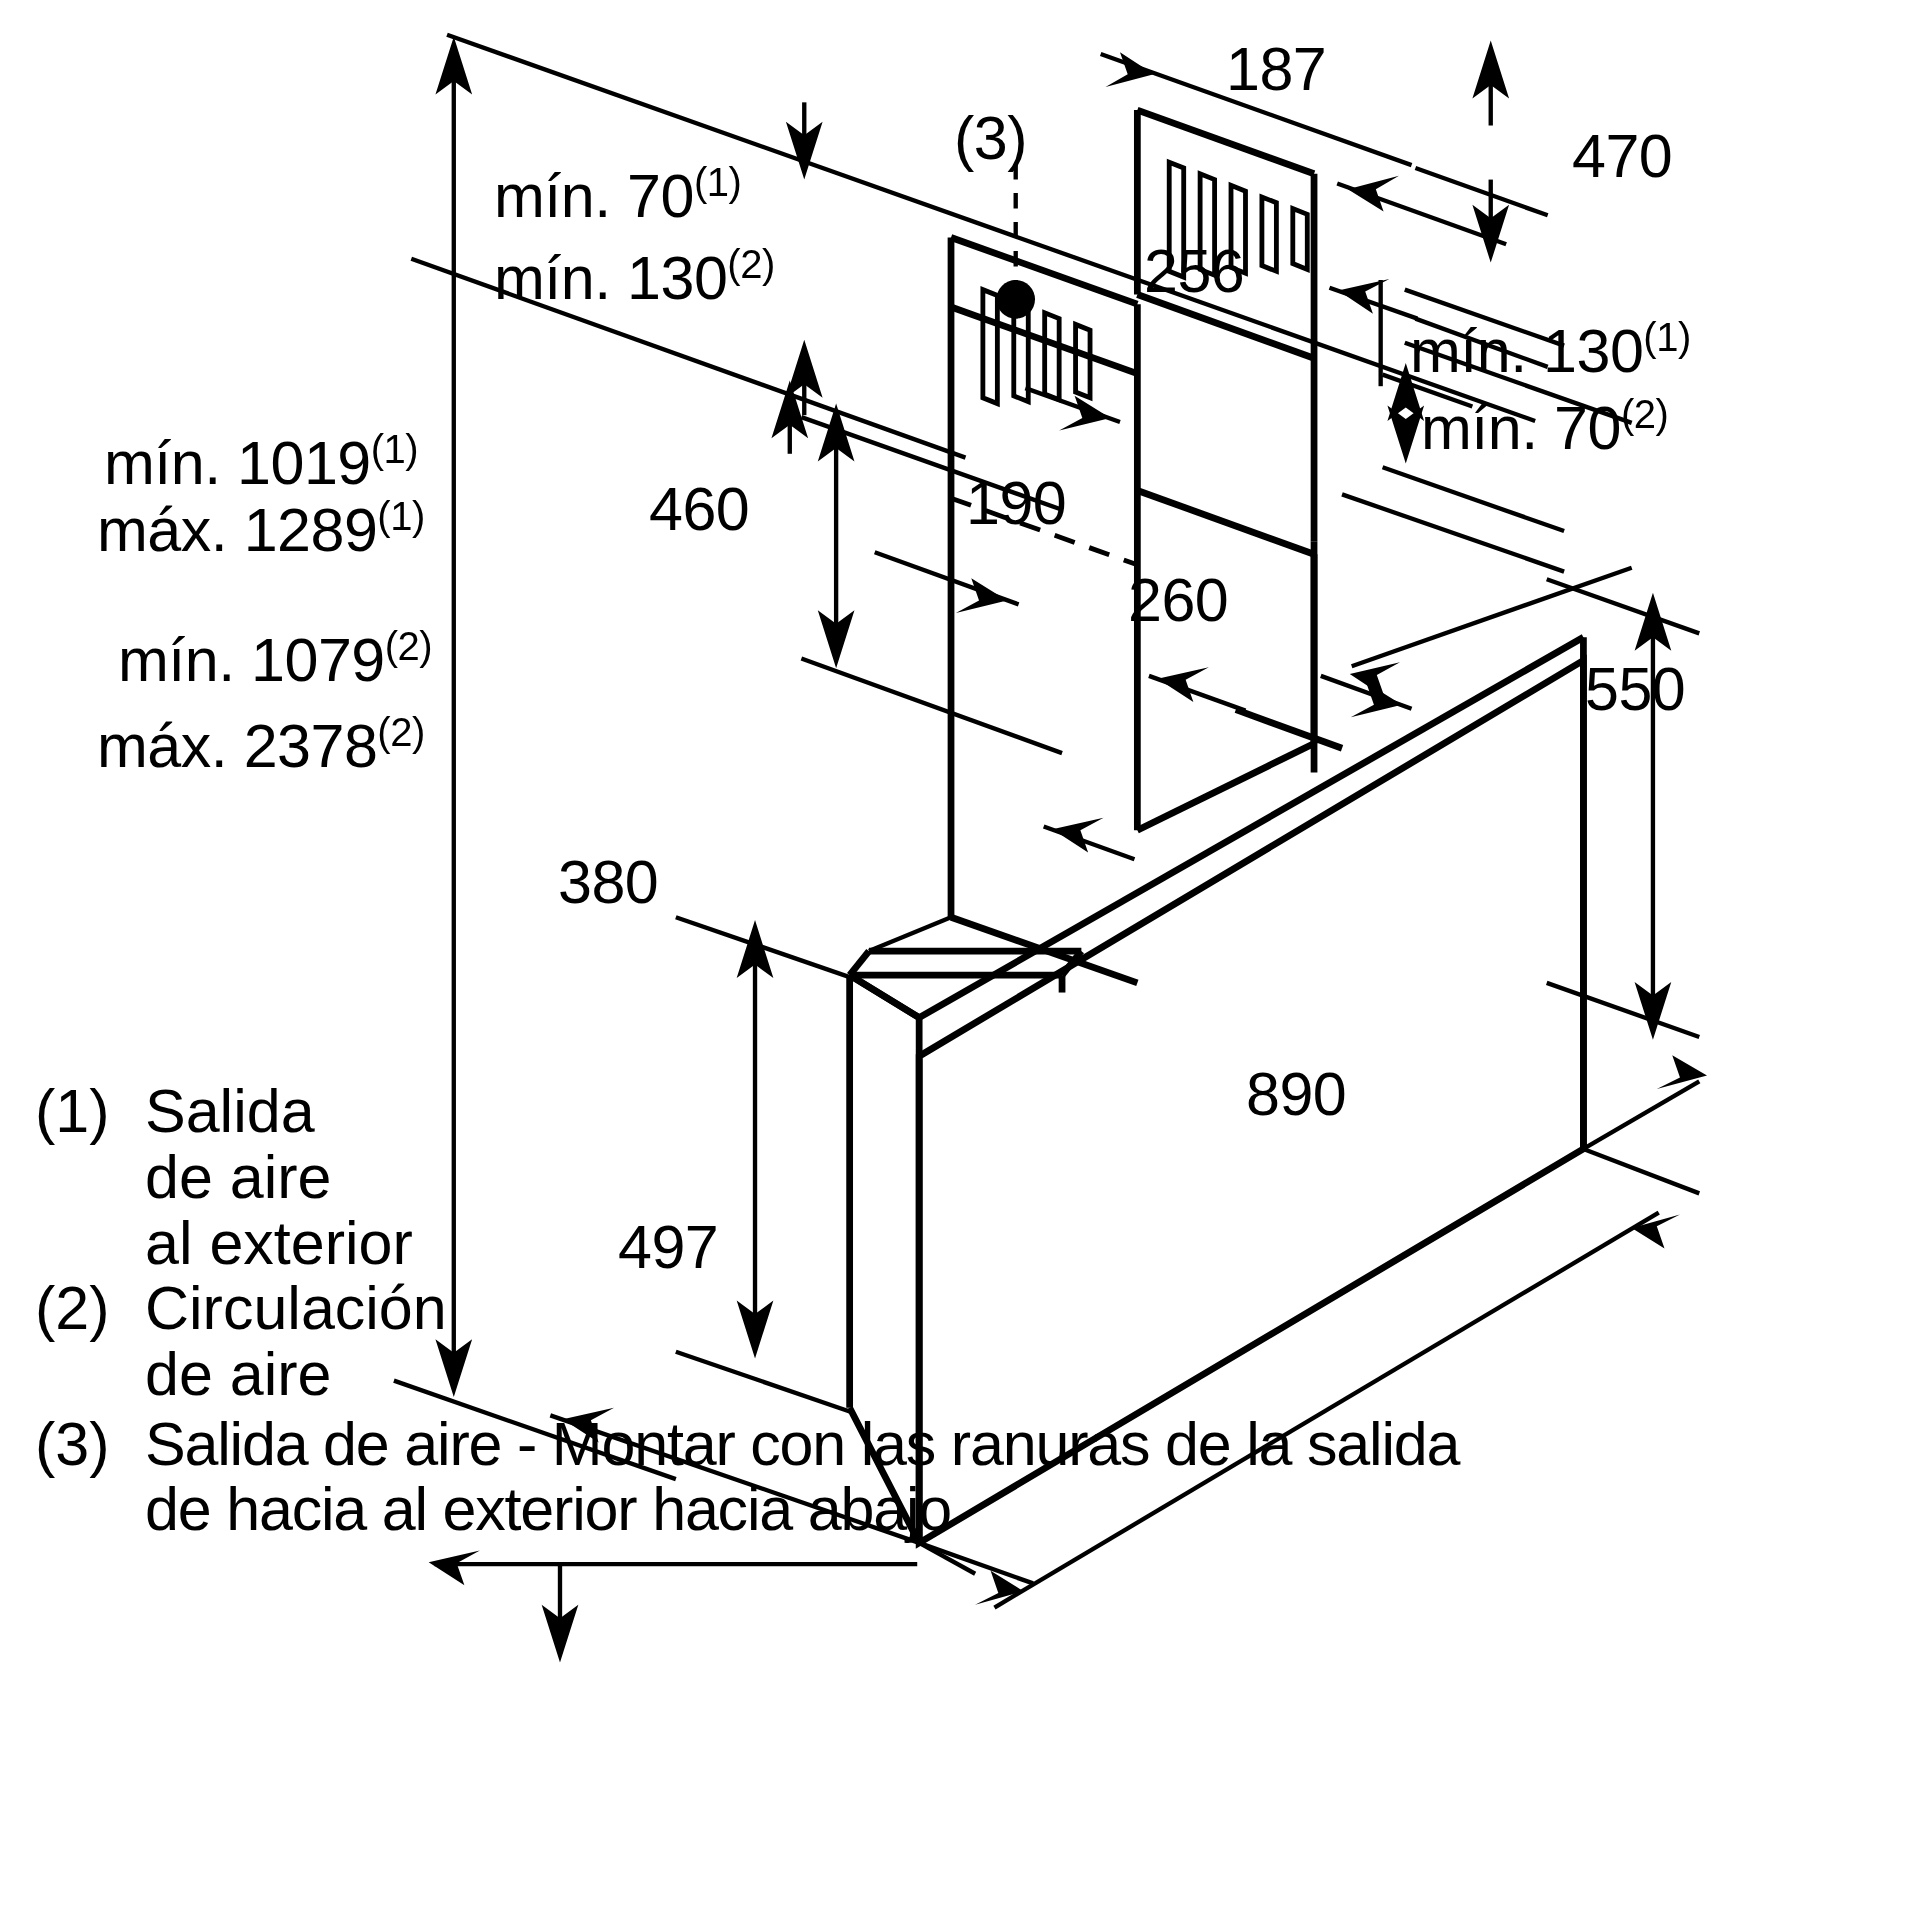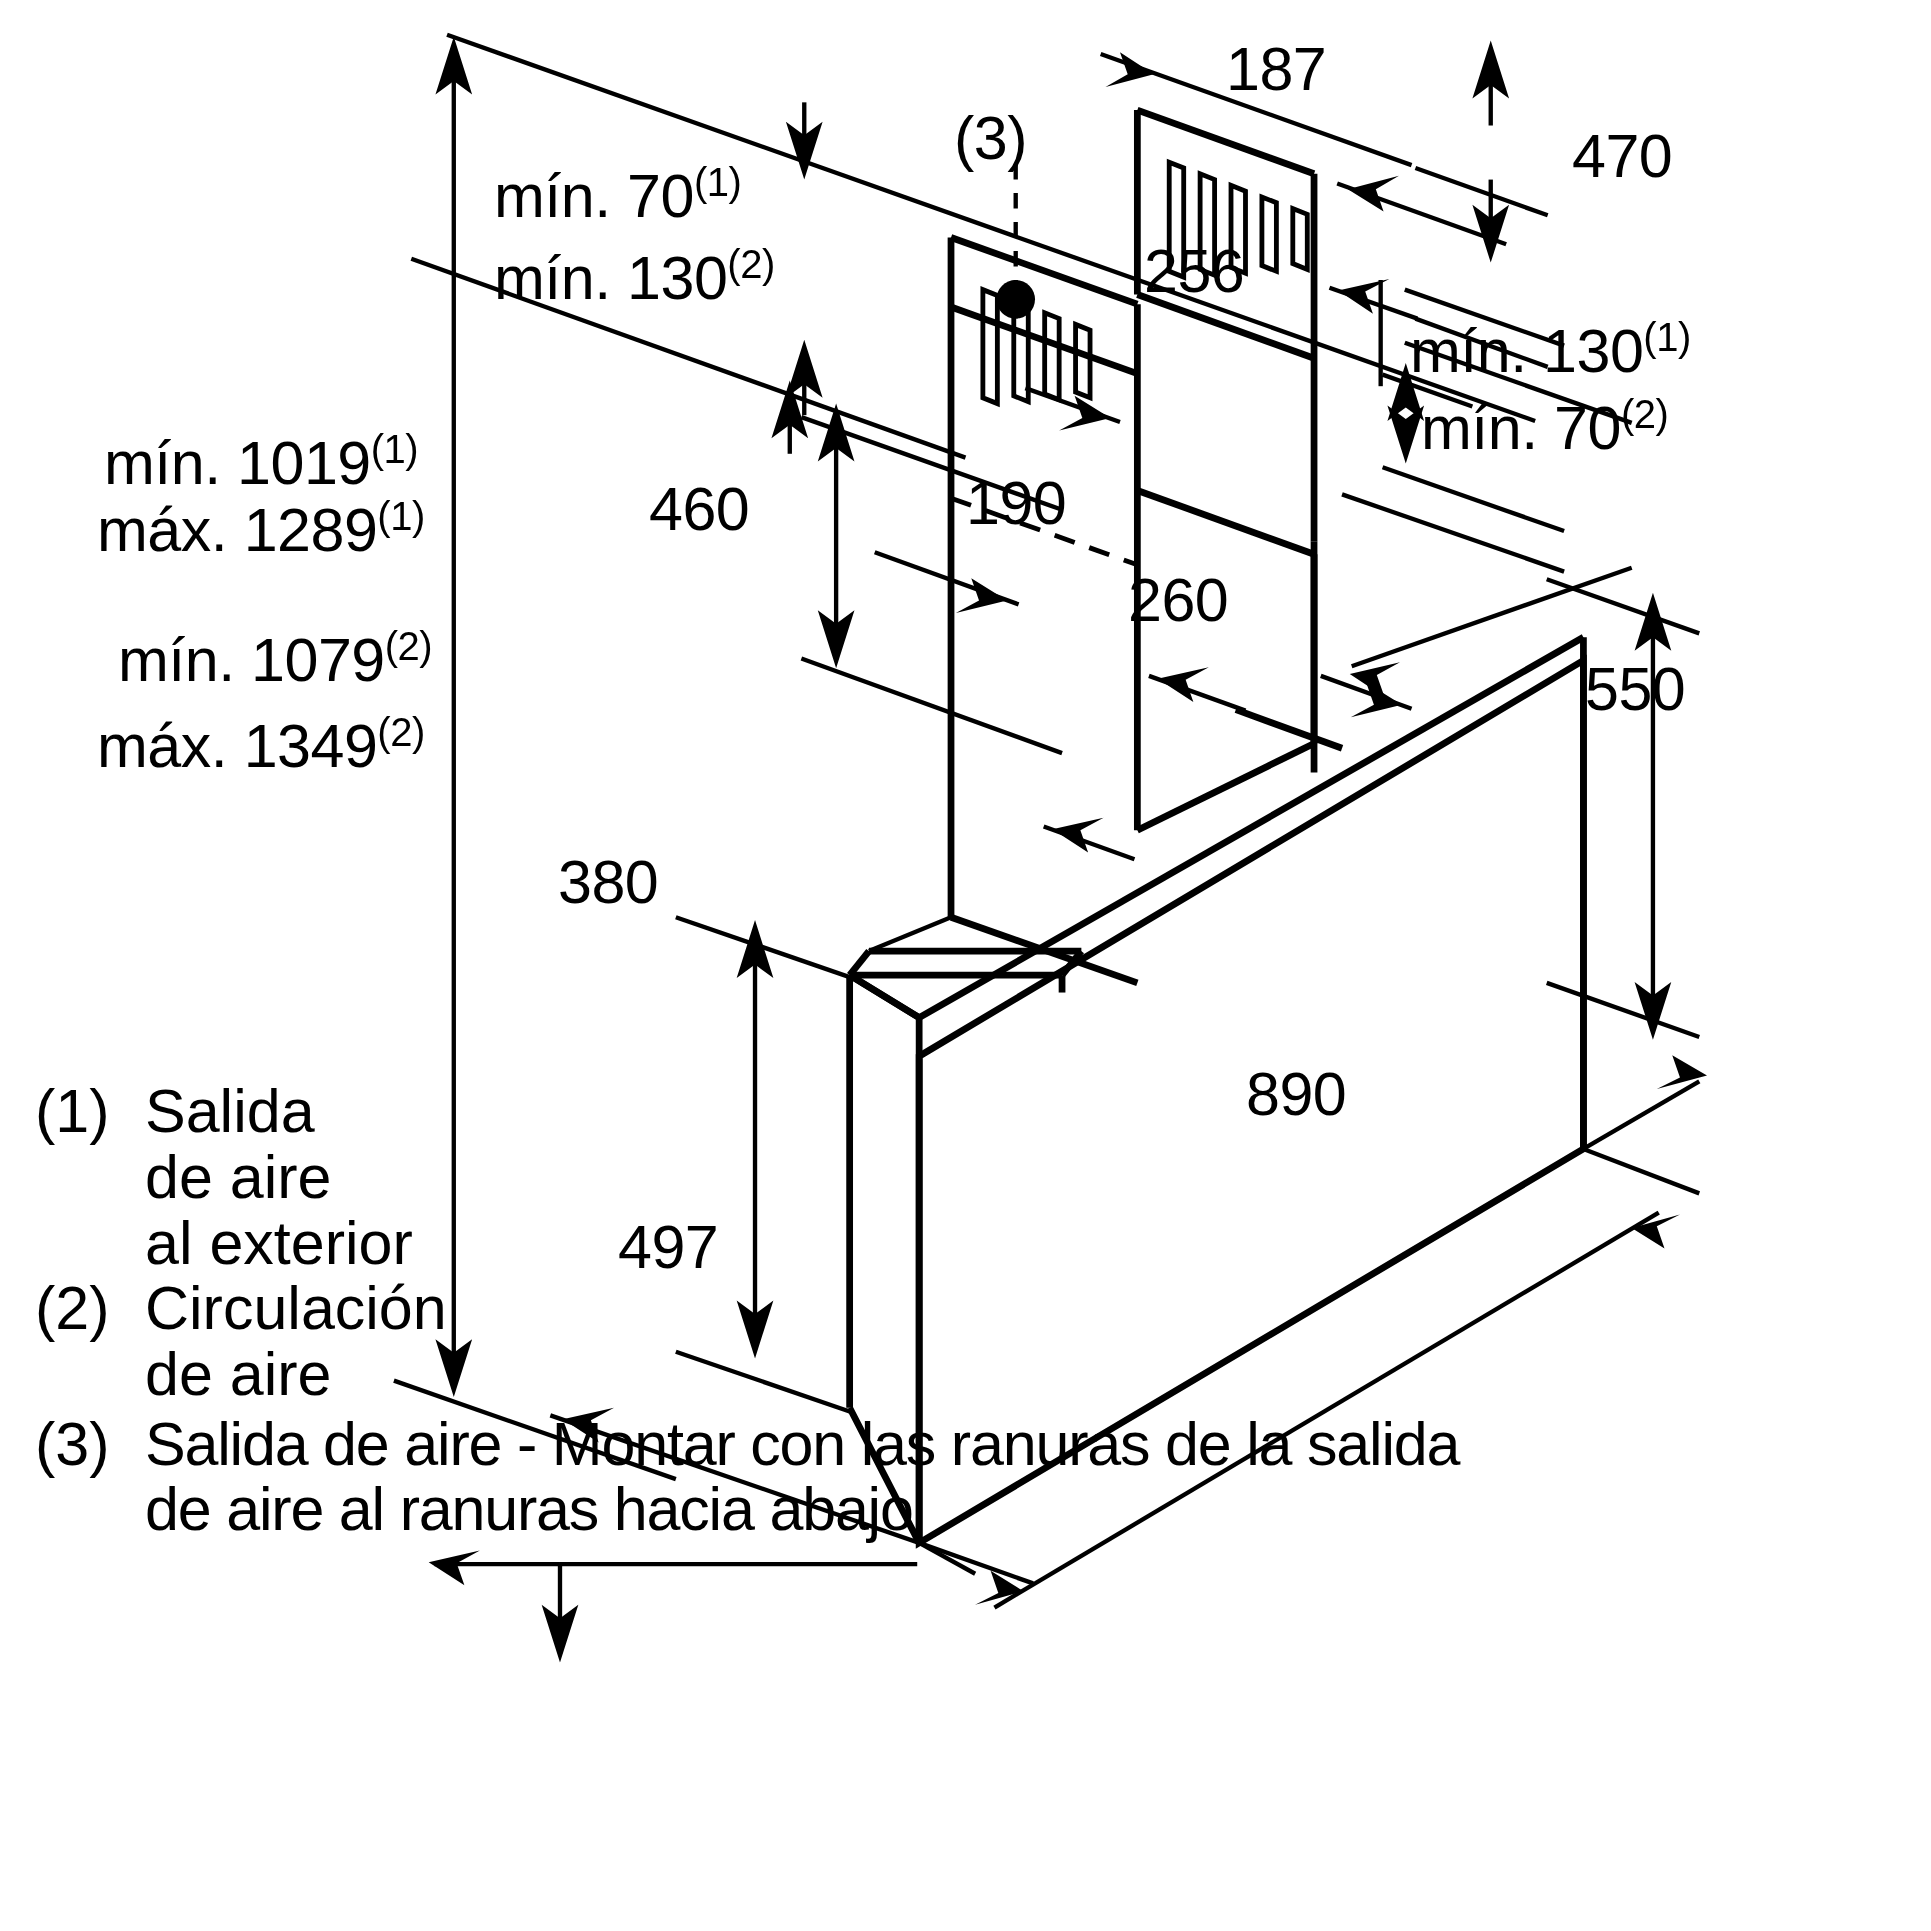--- a/index.html
+++ b/index.html
@@ -263,21 +263,21 @@
   <div class="txt dim" style="left:1410px; top:319px;"><span>mín. 130</span><span class="sup">(1)</span></div>
 
   <div class="txt dim" style="left:1421px; top:396px;"><span>mín. 70</span><span class="sup">(2)</span></div>
 
   <div class="txt dim" style="left:104px; top:431px;"><span>mín. 1019</span><span class="sup">(1)</span></div>
 
   <div class="txt dim" style="left:97px; top:498px;"><span>máx. 1289</span><span class="sup">(1)</span></div>
 
   <div class="txt dim" style="left:118px; top:628px;"><span>mín. 1079</span><span class="sup">(2)</span></div>
 
-  <div class="txt dim" style="left:97px; top:714px;"><span>máx. 1349</span><span class="sup">(2)</span></div>
+  <div class="txt dim" style="left:97px; top:714px;"><span>máx. 2378</span><span class="sup">(2)</span></div>
 
   <div class="txt dim" style="left:649px; top:477px;"><span>460</span></div>
 
   <div class="txt dim" style="left:966px; top:471px;"><span>190</span></div>
 
   <div class="txt dim" style="left:1128px; top:568px;"><span>260</span></div>
 
   <div class="txt dim" style="left:1585px; top:657px;"><span>550</span></div>
 
   <div class="txt dim" style="left:558px; top:850px;"><span>380</span></div>
@@ -290,17 +290,17 @@
   <div class="txt legend" style="left:145px; top:1079px;"><span>Salida</span></div>
   <div class="txt legend" style="left:145px; top:1145px;"><span>de aire</span></div>
   <div class="txt legend" style="left:145px; top:1211px;"><span>al exterior</span></div>
 
   <div class="txt legend" style="left:35px; top:1276px;"><span>(2)</span></div>
   <div class="txt legend" style="left:145px; top:1276px;"><span>Circulación</span></div>
   <div class="txt legend" style="left:145px; top:1342px;"><span>de aire</span></div>
 
   <div class="txt legend" style="left:35px; top:1412px;"><span>(3)</span></div>
   <div class="txt legend" style="left:145px; top:1412px; letter-spacing:-1.2px;"><span>Salida de aire - Montar con las ranuras de la salida</span></div>
-  <div class="txt legend" style="left:145px; top:1477px; letter-spacing:-1.2px;"><span>de aire al ranuras hacia abajo</span></div>
+  <div class="txt legend" style="left:145px; top:1477px; letter-spacing:-1.2px;"><span>de hacia al exterior hacia abajo</span></div>
 
 
 </div>
 
 
 </body></html>

